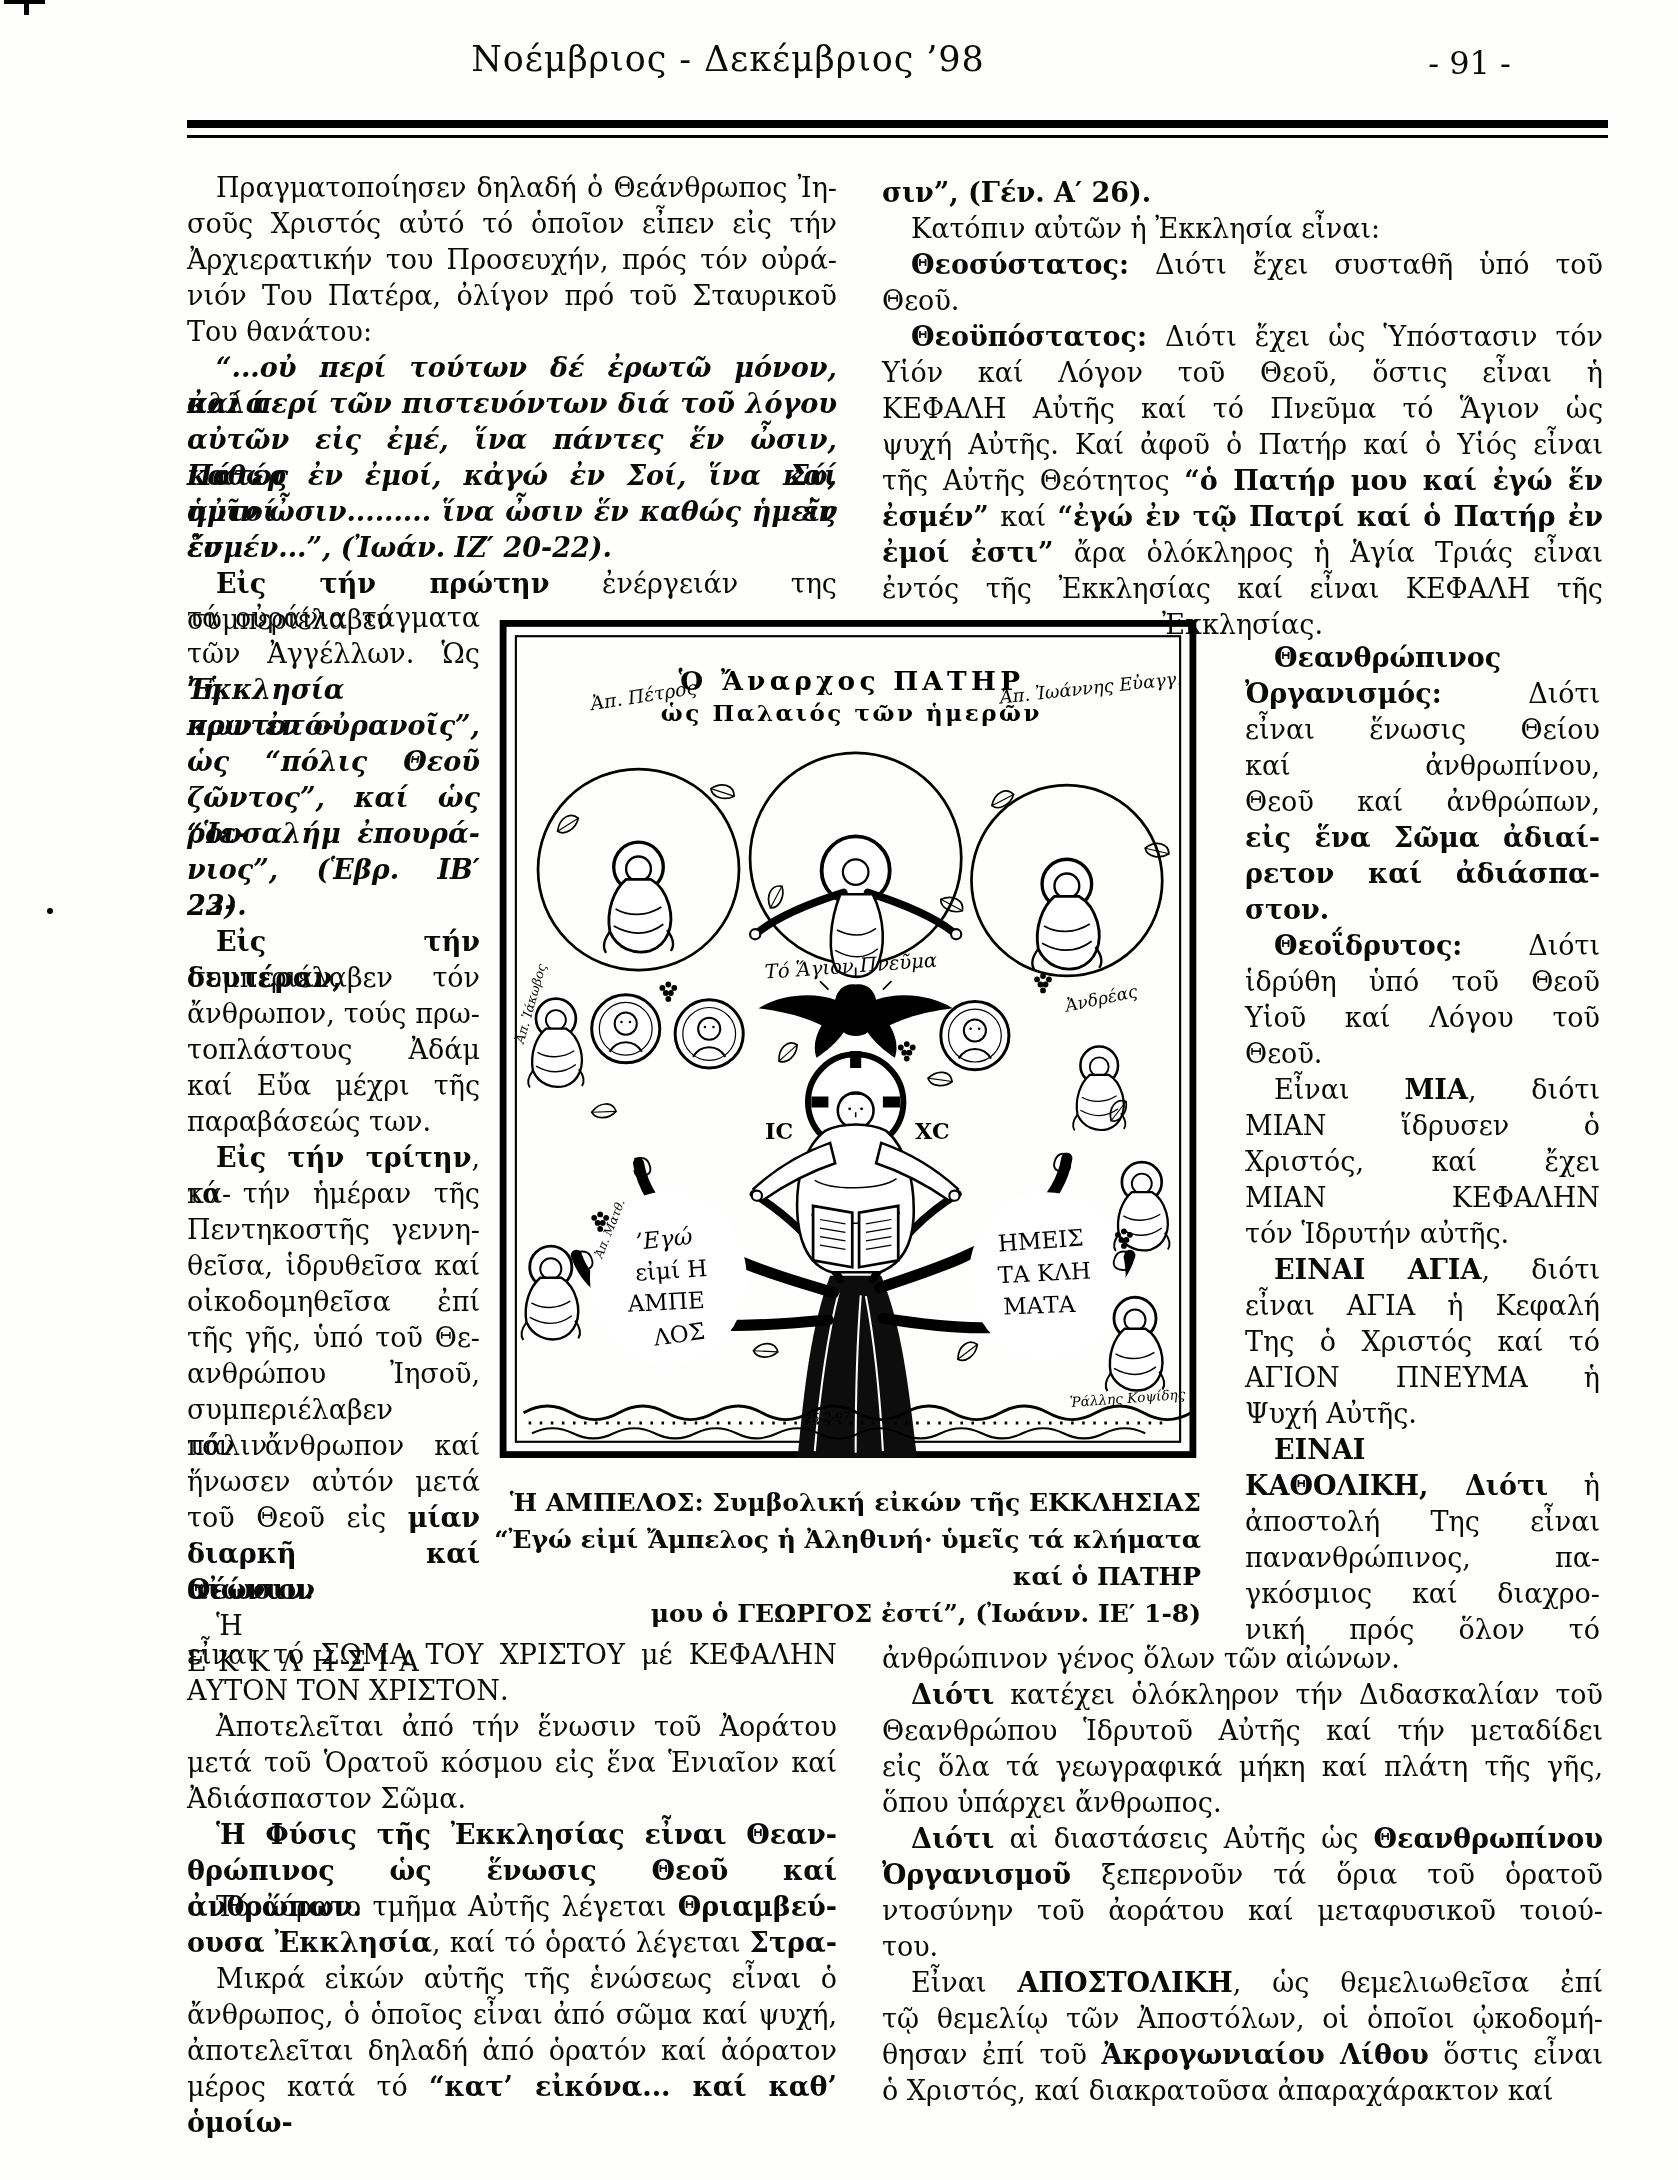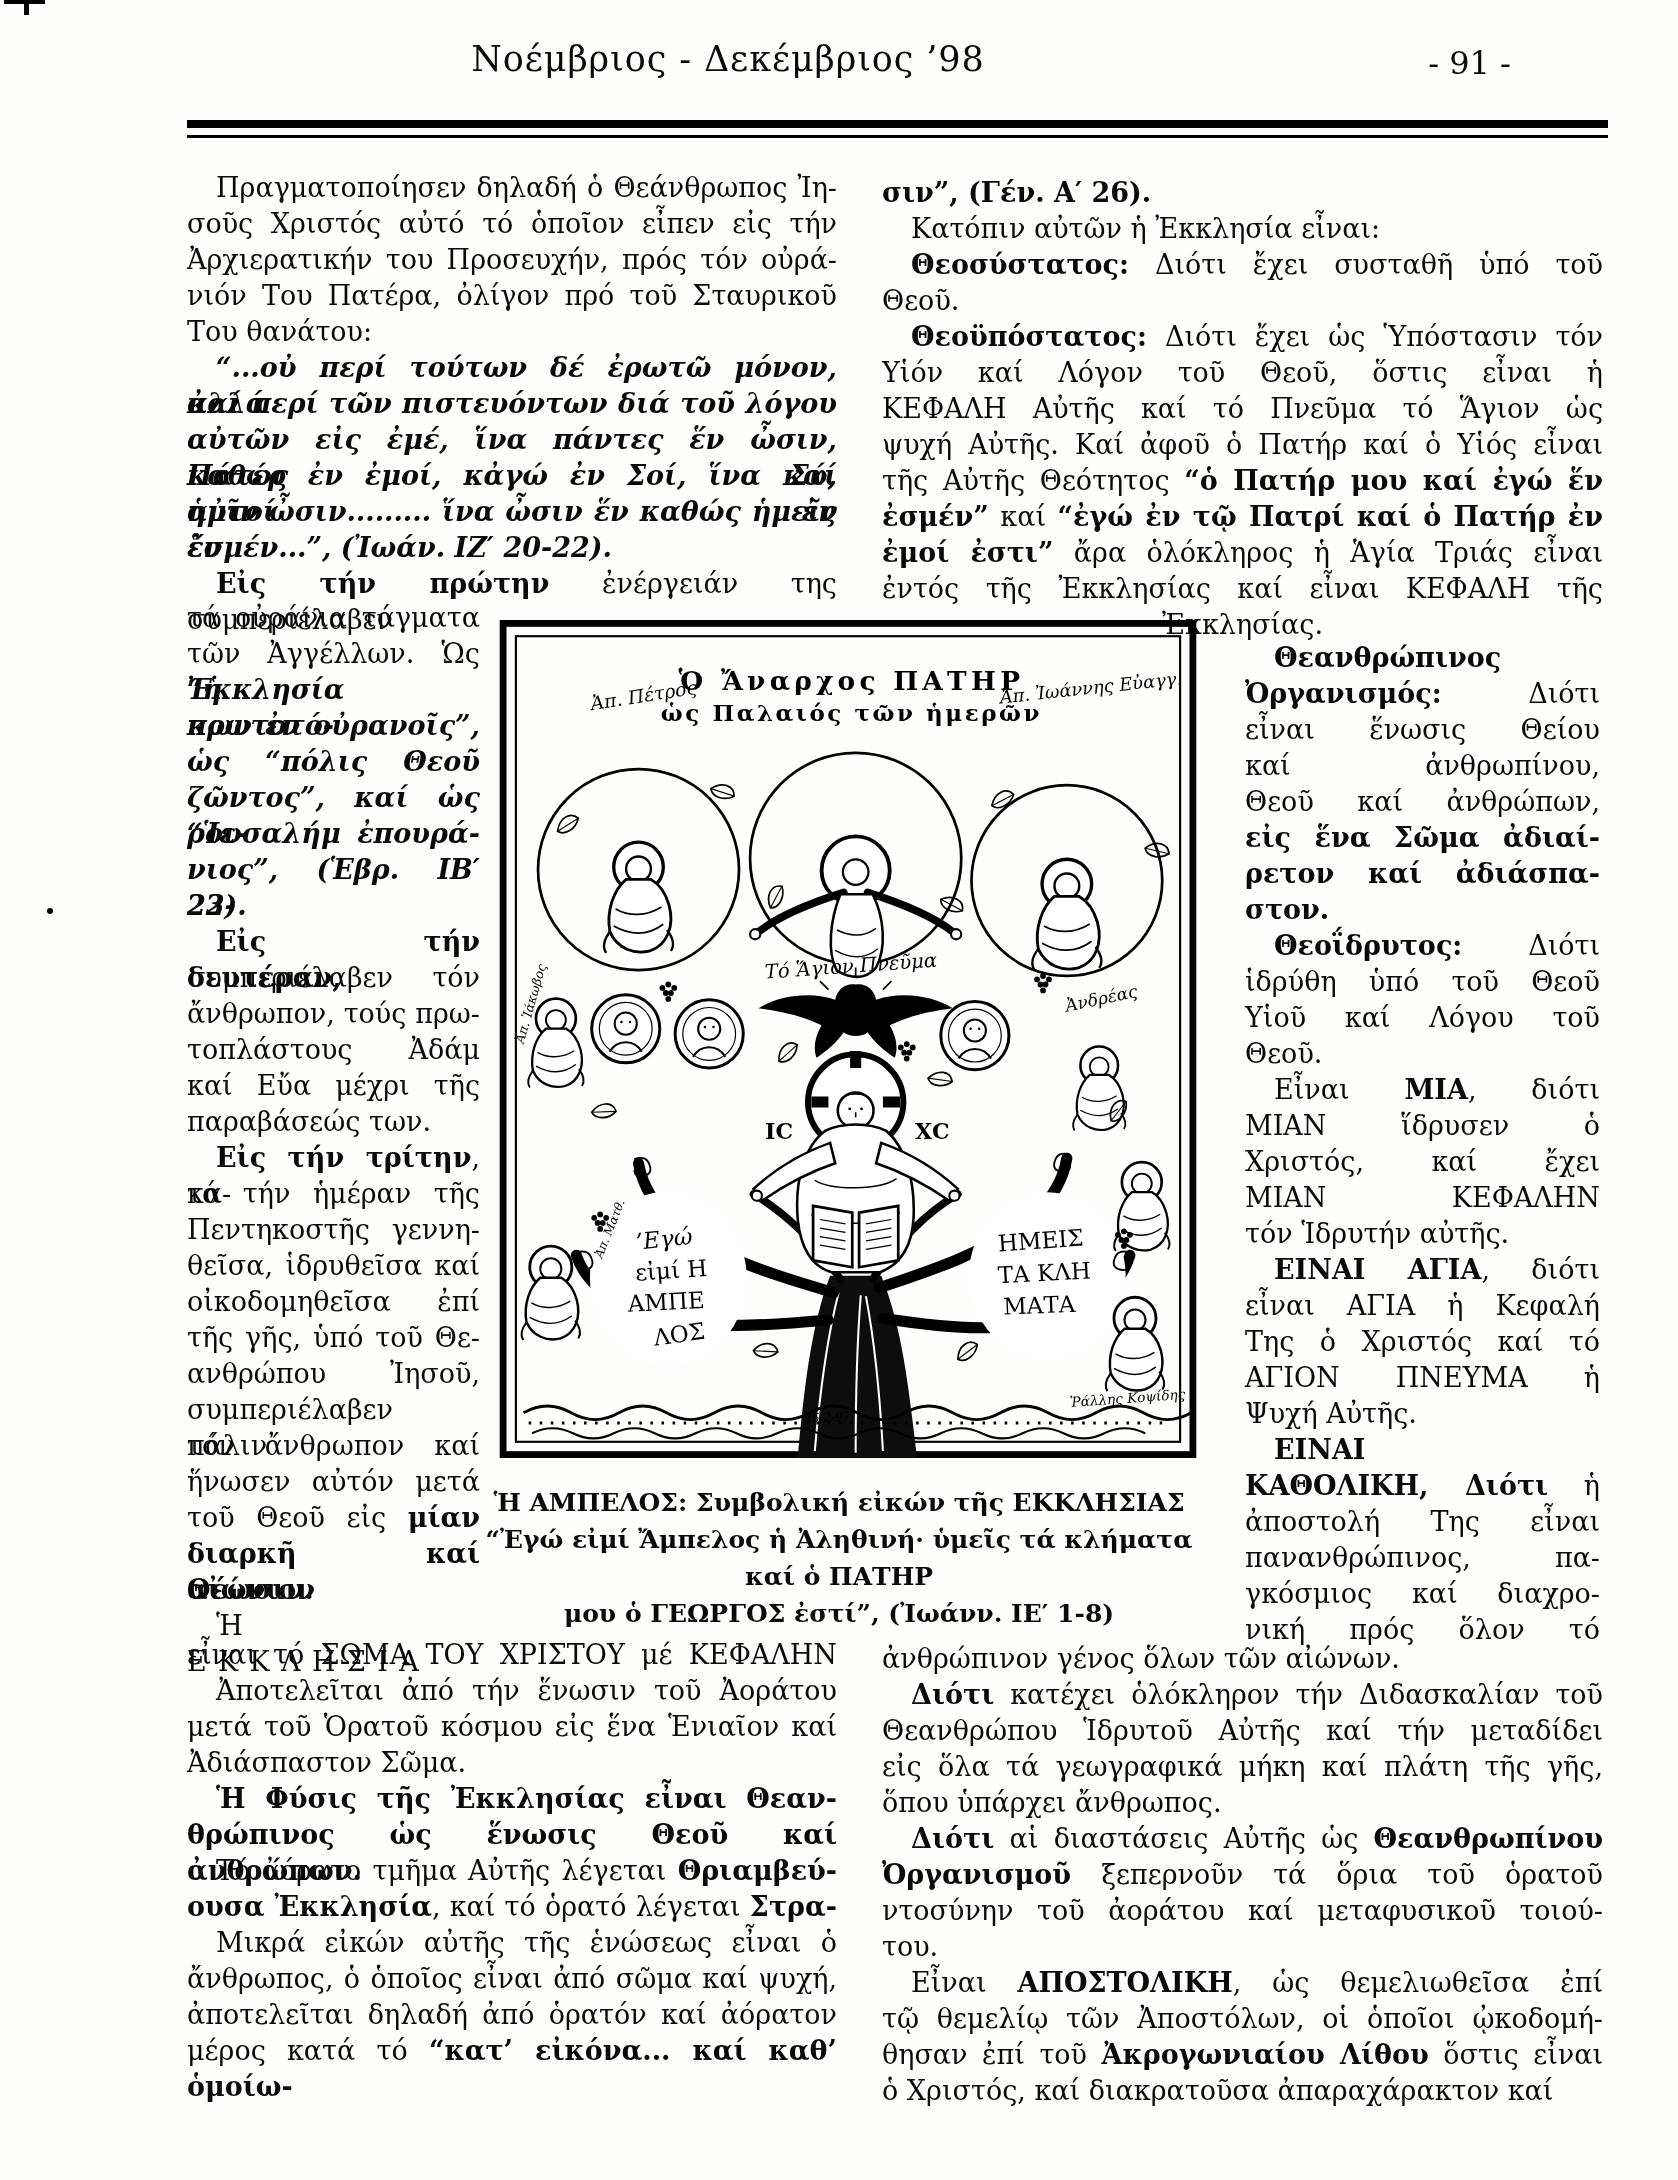--- a/index.html
+++ b/index.html
@@ -22,21 +22,21 @@
   #rule-thin{left:187px;top:135px;width:1421px;height:2.6px;background:#000;}
   
   #col-left-top{left:187px;top:170px;width:650px;}
   #col-left-narrow{left:187px;top:600px;width:293px;}
   #col-left-bottom{left:187px;top:1637px;width:650px;}
   #col-right-top{left:882px;top:175px;width:721px;}
   #col-right-narrow{left:1245px;top:640px;width:355px;}
   #col-right-bottom{left:882px;top:1641px;width:721px;}
   
   #figure-box{left:498px;top:618px;width:700px;height:842px;}
-  #caption{left:477px;top:1484px;width:724px;text-align:center;font-weight:bold;
+  #caption{left:477px;top:1484px;width:724px;text-align:right;font-weight:bold;
            font-size:25px;line-height:37px;}
   
   .artifact{background:#000;}
   #artifact-corner-v{left:24px;top:0;width:5.1px;height:14.5px;}
   #artifact-corner-h{left:4.3px;top:0;width:41px;height:4.3px;}
   #artifact-dot{left:47px;top:908px;width:6px;height:6px;border-radius:50%;}
   svg text{font-family:"DejaVu Serif","Liberation Serif",serif;}
 </style>
 </head>
 <body>
@@ -92,20 +92,21 @@
       <div class="ln"><span>συμπεριέλαβεν πάλιν</span></div>
       <div class="ln"><span>τόν ἄνθρωπον καί</span></div>
       <div class="ln"><span>ἥνωσεν αὐτόν μετά</span></div>
       <div class="ln"><span>τοῦ Θεοῦ εἰς </span><span class="b">μίαν</span></div>
       <div class="ln"><span class="b">διαρκῆ καί αἰώνιον</span></div>
       <div class="ln end"><span class="b">Θέωσιν.</span></div>
       <div class="ln end spread ind"><span>Ἡ ΕΚΚΛΗΣΙΑ</span></div>
     </div>
   <div class="col" id="col-left-bottom">
       <div class="ln"><span>εἶναι τό ΣΩΜΑ ΤΟΥ ΧΡΙΣΤΟΥ μέ ΚΕΦΑΛΗΝ</span></div>
+      <div class="ln end"><span>ΑΥΤΟΝ ΤΟΝ ΧΡΙΣΤΟΝ.</span></div>
       <div class="ln ind"><span>Ἀποτελεῖται ἀπό τήν ἕνωσιν τοῦ Ἀοράτου</span></div>
       <div class="ln"><span>μετά τοῦ Ὁρατοῦ κόσμου εἰς ἕνα Ἑνιαῖον καί</span></div>
       <div class="ln end"><span>Ἀδιάσπαστον Σῶμα.</span></div>
       <div class="ln ind"><span class="b">Ἡ Φύσις τῆς Ἐκκλησίας εἶναι Θεαν-</span></div>
       <div class="ln end"><span class="b">θρώπινος ὡς ἕνωσις Θεοῦ καί ἀνθρώπων.</span></div>
       <div class="ln ind"><span>Τό ἀόρατο τμῆμα Αὐτῆς λέγεται </span><span class="b">Θριαμβεύ-</span></div>
       <div class="ln"><span class="b">ουσα Ἐκκλησία</span><span>, καί τό ὁρατό λέγεται </span><span class="b">Στρα-</span></div>
       <div class="ln ind"><span>Μικρά εἰκών αὐτῆς τῆς ἑνώσεως εἶναι ὁ</span></div>
       <div class="ln"><span>ἄνθρωπος, ὁ ὁποῖος εἶναι ἀπό σῶμα καί ψυχή,</span></div>
       <div class="ln"><span>ἀποτελεῖται δηλαδή ἀπό ὁρατόν καί ἀόρατον</span></div>

